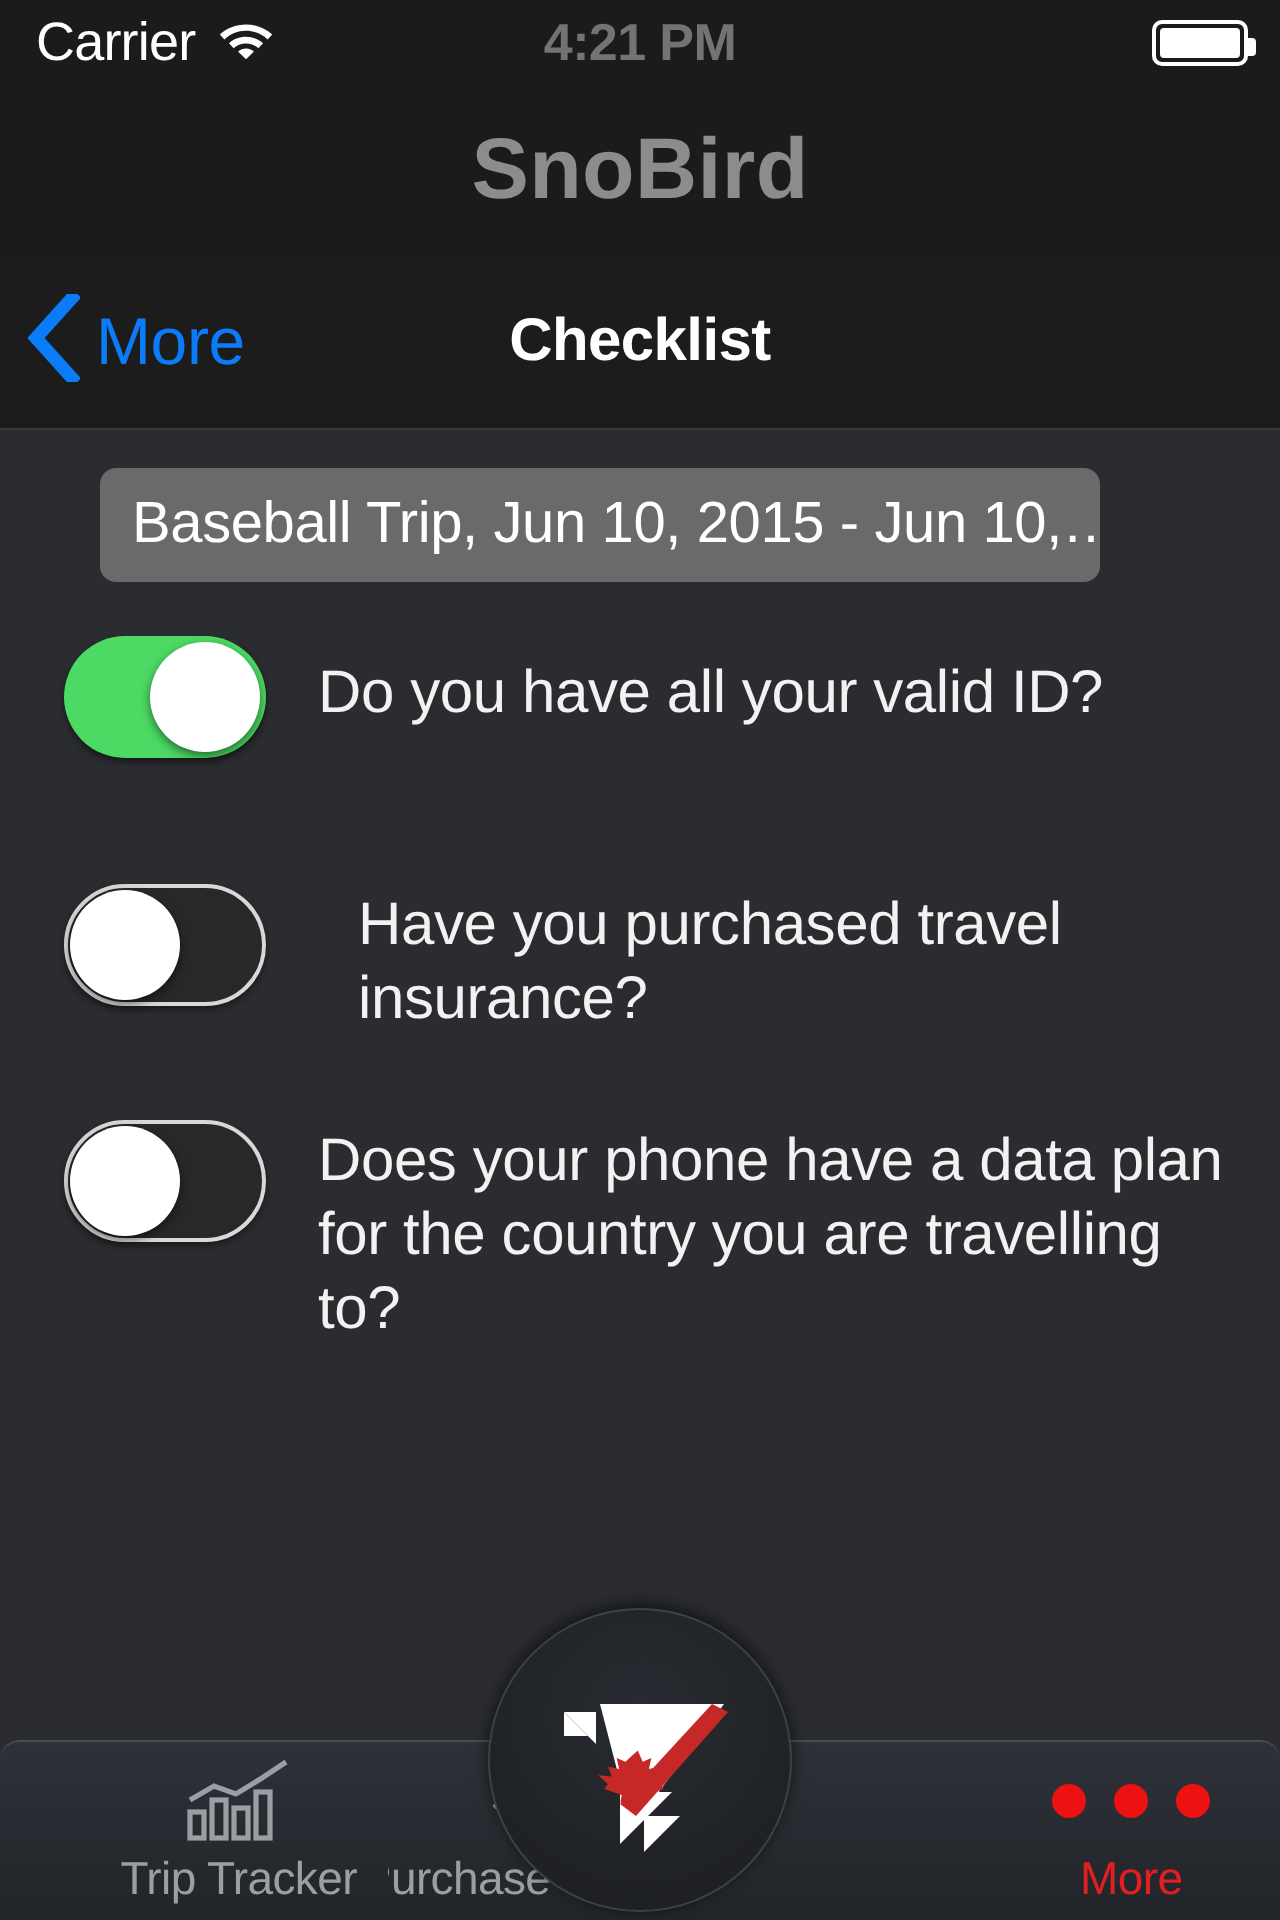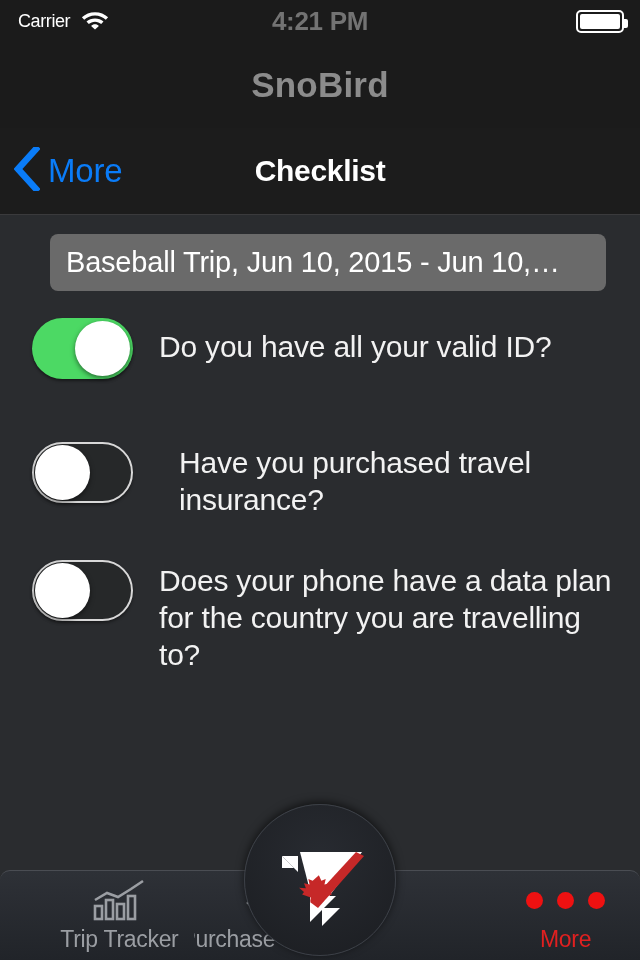--- a/index.html
+++ b/index.html
@@ -20,21 +20,21 @@
   .statusbar {
     position:absolute; top:0; left:0;
     width:640px; height:42px;
     background:#1b1b1b;
   }
   .sb-left {
     position:absolute; left:18px; top:0; height:42px;
     display:flex; align-items:center; gap:10px;
   }
   .sb-carrier {
-    color:#fff; font-size:18px; letter-spacing:-0.4px;
+    color:#fff; font-size:27px; letter-spacing:-0.4px;
   }
   .wifi-icon { display:block; }
   .sb-time {
     position:absolute; left:0; top:0; width:640px; height:42px;
     display:flex; align-items:center; justify-content:center;
     color:#737373; font-size:26px; font-weight:bold; letter-spacing:-0.3px;
   }
   .sb-right {
     position:absolute; right:16px; top:0; height:42px;
     display:flex; align-items:center;
@@ -55,21 +55,21 @@
   }
 
   
   .apptitle {
     position:absolute; top:42px; left:0;
     width:640px; height:86px;
     background:#1b1b1b;
     display:flex; align-items:center; justify-content:center;
   }
   .apptitle span {
-    color:#8c8c8c; font-size:35px; font-weight:bold; letter-spacing:0.2px;
+    color:#8c8c8c; font-size:43px; font-weight:bold; letter-spacing:0.2px;
   }
 
   
   .navbar {
     position:absolute; top:128px; left:0;
     width:640px; height:87px;
     background:#1c1c1c;
     border-bottom:1px solid #3a3a3c;
   }
   .nav-back {
@@ -89,21 +89,21 @@
 
   
   .content {
     position:absolute; top:216px; left:0;
     width:640px; height:654px;
     background:#2a2c2f;
   }
 
   .trip-pill {
     position:absolute; left:50px; top:18px;
-    width:556px; height:57px;
+    width:500px; height:57px;
     background:#6a6a6a;
     border-radius:8px;
     display:flex; align-items:center;
     padding:0 16px;
     cursor:pointer;
     overflow:hidden;
   }
   .trip-pill span {
     color:#fff; font-size:29px; white-space:nowrap;
     letter-spacing:-0.2px;

